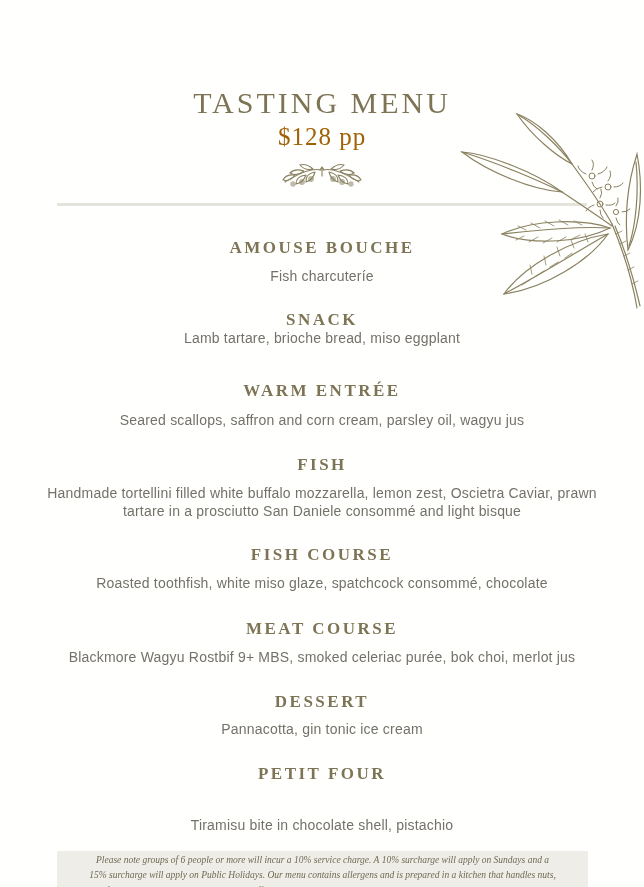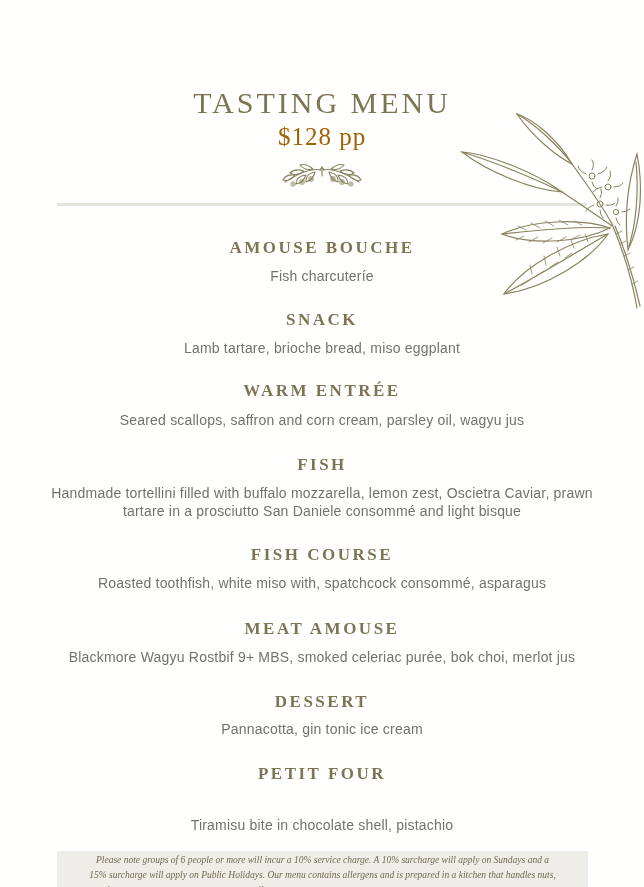--- a/index.html
+++ b/index.html
@@ -25,21 +25,21 @@
   .heading{
     left:0;width:100%;text-align:center;
     font-family:"Liberation Serif",serif;font-weight:600;
     font-size:17px;letter-spacing:2.5px;color:#7d7456;
   }
   .desc{
     left:32px;width:580px;text-align:center;
     font-size:14px;line-height:1.32;letter-spacing:0.2px;color:#74716a;
   }
   .h1{top:194px}.d1{top:223px}
-  .h2{top:266px}.d2{top:295px}
+  .h2{top:266px}.d2{top:285px}
   .h3{top:337px}.d3{top:367px}
   .h4{top:411px}.d4{top:440px}
   .h5{top:501px}.d5{top:530px}
   .h6{top:575px}.d6{top:604px}
   .h7{top:648px}.d7{top:676px}
   .h8{top:720px}.d8{top:772px}
   .footer-box{
     top:807px;left:57px;width:531px;height:65px;
     background:#eeede8;box-sizing:border-box;
     display:flex;align-items:center;justify-content:center;
@@ -142,26 +142,26 @@
 <div class="abs heading h1">AMOUSE BOUCHE</div>
 <div class="abs desc d1">Fish charcuteríe</div>
 
 <div class="abs heading h2">SNACK</div>
 <div class="abs desc d2">Lamb tartare, brioche bread, miso eggplant</div>
 
 <div class="abs heading h3">WARM ENTRÉE</div>
 <div class="abs desc d3">Seared scallops, saffron and corn cream, parsley oil, wagyu jus</div>
 
 <div class="abs heading h4">FISH</div>
-<div class="abs desc d4">Handmade tortellini filled with buffalo mozzarella, lemon zest, Oscietra Caviar, prawn tartare in a prosciutto San Daniele consommé and light bisque</div>
+<div class="abs desc d4">Handmade tortellini filled white buffalo mozzarella, lemon zest, Oscietra Caviar, prawn tartare in a prosciutto San Daniele consommé and light bisque</div>
 
 <div class="abs heading h5">FISH COURSE</div>
-<div class="abs desc d5">Roasted toothfish, white miso with, spatchcock consommé, asparagus</div>
+<div class="abs desc d5">Roasted toothfish, white miso glaze, spatchcock consommé, chocolate</div>
 
-<div class="abs heading h6">MEAT AMOUSE</div>
+<div class="abs heading h6">MEAT COURSE</div>
 <div class="abs desc d6">Blackmore Wagyu Rostbif 9+ MBS, smoked celeriac purée, bok choi, merlot jus</div>
 
 <div class="abs heading h7">DESSERT</div>
 <div class="abs desc d7">Pannacotta, gin tonic ice cream</div>
 
 <div class="abs heading h8">PETIT FOUR</div>
 <div class="abs desc d8">Tiramisu bite in chocolate shell, pistachio</div>
 
 <div class="abs footer-box">
   <div class="footer-note">Please note groups of 6 people or more will incur a 10% service charge. A 10% surcharge will apply on Sundays and a 15% surcharge will apply on Public Holidays. Our menu contains allergens and is prepared in a kitchen that handles nuts, shellfish, and gluten. Whilst all reasonable efforts are taken to accommodate guest dietary needs, we cannot guarantee that our food will be allergen free.</div>

